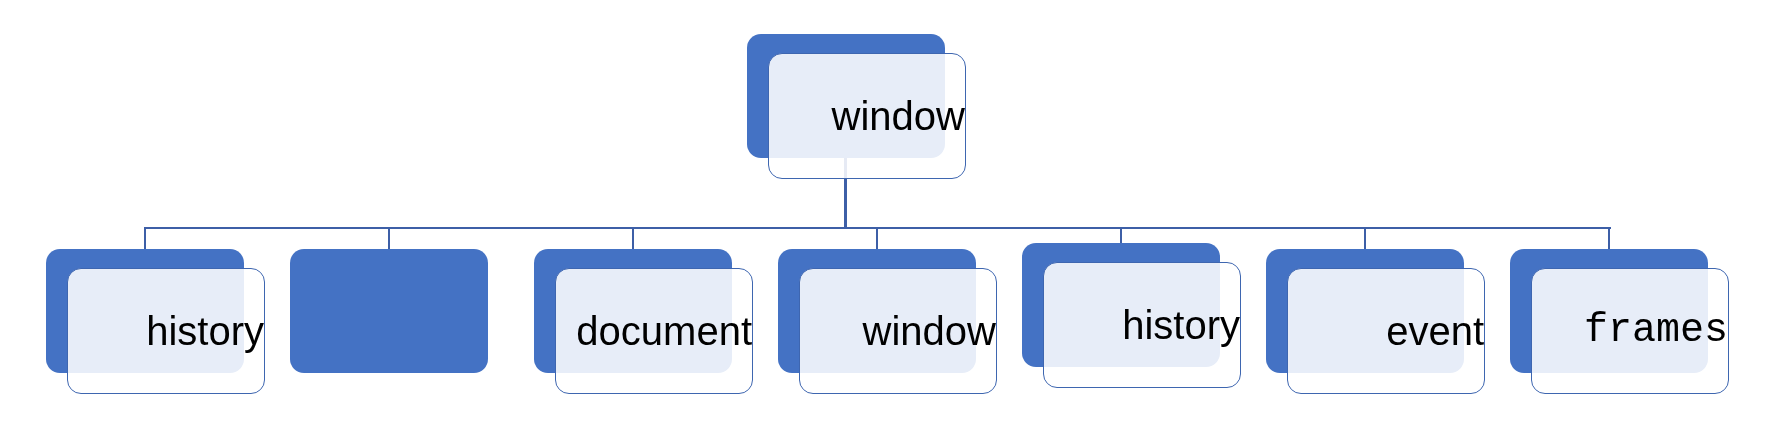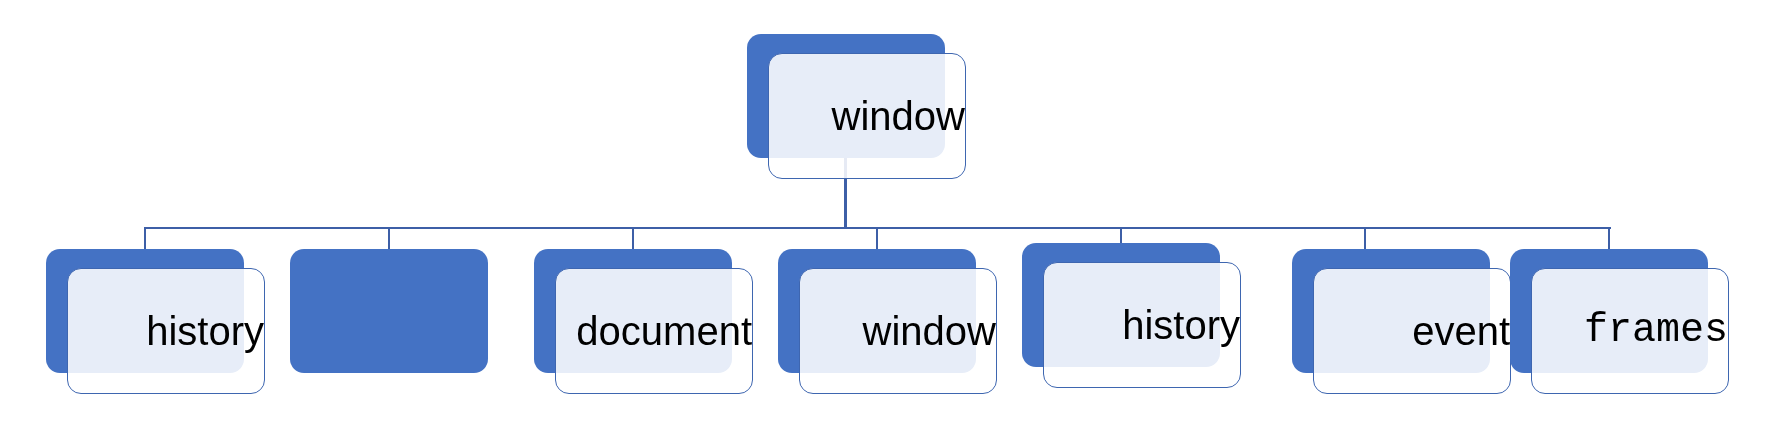--- a/index.html
+++ b/index.html
@@ -108,21 +108,21 @@
     </div>
   </div>
 
   <div class="node" style="left:1022px; top:243px;">
     <div class="shape-back"></div>
     <div class="shape-front">
       <span class="node-label">history</span>
     </div>
   </div>
 
-  <div class="node" style="left:1266px; top:249px;margin-left:26px;">
+  <div class="node" style="left:1266px; top:249px;">
     <div class="shape-back"></div>
     <div class="shape-front">
       <span class="node-label">event</span>
     </div>
   </div>
 
   <div class="node" style="left:1510px; top:249px;font-family:Liberation Mono, monospace;">
     <div class="shape-back"></div>
     <div class="shape-front">
       <span class="node-label">frames</span>

